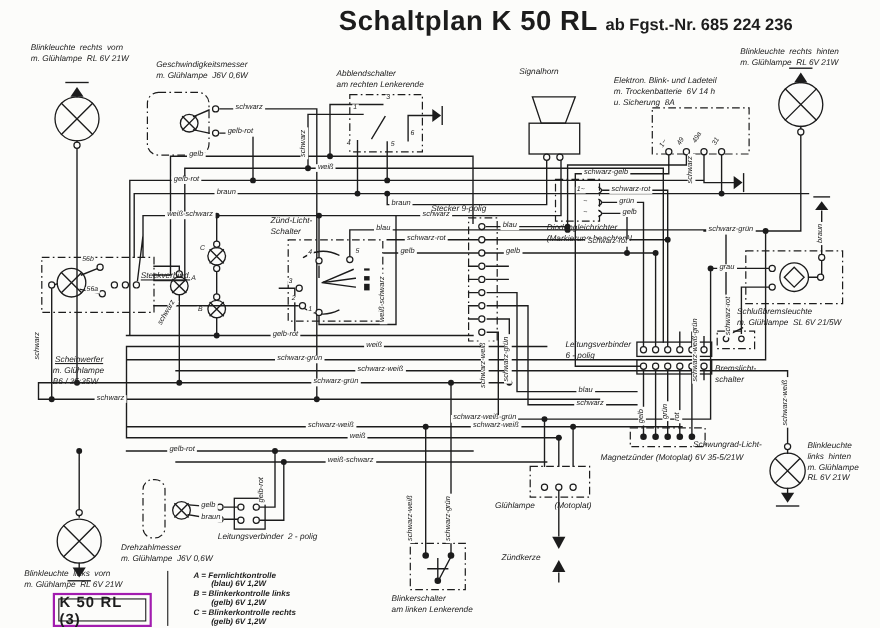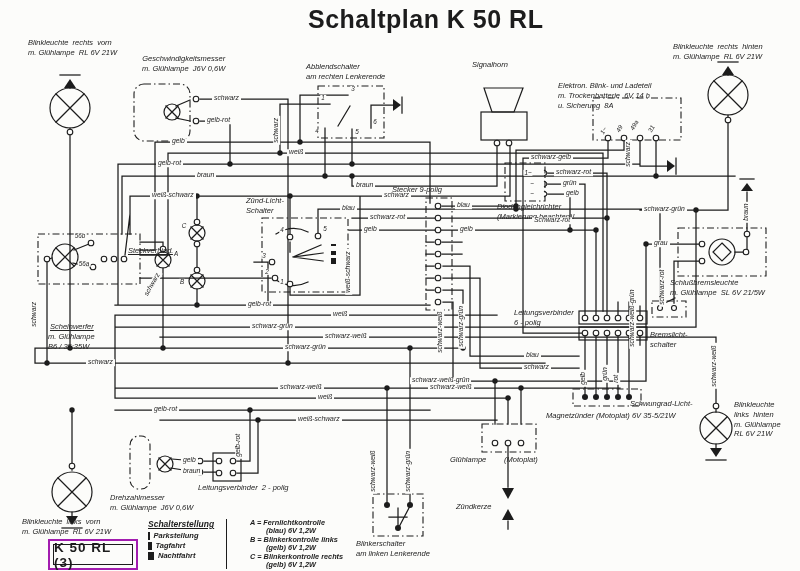--- a/index.html
+++ b/index.html
@@ -34,20 +34,21 @@
   #legend .e{font-size:7.3px;font-weight:bold;line-height:1.15;}
   #legend .e .d{padding-left:16px;}
 </style>
 </head>
 <body>
 
 <div id="page">
 
   <div id="title">
     <span class="t1">Schaltplan K 50 RL</span>
+    <span class="t2">ab Fgst.-Nr. 685 224 236</span>
   </div>
 
   <svg width="800" height="571" viewBox="0 0 800 571">
 
     <path class="w" d="
       M70,128 V348
       M176,106 L190,100 M176,118 L190,121
       M200,99 H288 M288,99 V363
       M200,121 H230 M230,121 V164
       M155,142 H430 M155,142 V250 L140,250 M430,142 V203
@@ -310,26 +311,26 @@
         <circle class="pin" cx="509" cy="143" r="2.8"></circle>
       <circle class="pin" cx="495" cy="443" r="2.8"></circle>
         <circle class="pin" cx="508" cy="443" r="2.8"></circle>
       <circle class="pin" cx="521" cy="443" r="2.8"></circle>
     </g>
   </svg>
 
   <div id="labels">
       <div class="lbl comp" style="left: 28px; top: 38px;">Blinkleuchte  rechts  vorn
 m. Glühlampe  RL 6V 21W</div>
-      <div class="lbl comp" style="left: 142px; top: 54px; text-align: center;">Geschwindigkeitsmesser
+      <div class="lbl comp" style="left: 142px; top: 54px;">Geschwindigkeitsmesser
 m. Glühlampe  J6V 0,6W</div>
       <div class="lbl comp" style="left: 306px; top: 62px;">Abblendschalter
 am rechten Lenkerende</div>
       <div class="lbl comp" style="left: 472px; top: 60px;">Signalhorn</div>
-      <div class="lbl comp" style="left: 558px; top: 68px; margin-top: 13px;">Elektron. Blink- und Ladeteil
+      <div class="lbl comp" style="left: 558px; top: 68px;">Elektron. Blink- und Ladeteil
 m. Trockenbatterie  6V 14 h
 u. Sicherung  8A</div>
       <div class="lbl comp" style="left: 673px; top: 42px;">Blinkleuchte  rechts  hinten
 m. Glühlampe  RL 6V 21W</div>
       <div class="lbl comp ul" style="left: 128px; top: 203px; margin-top: 43px;">Steckverbind.</div>
       <div class="lbl comp" style="left: 246px; top: 196px;">Zünd-Licht-
 Schalter</div>
       <div class="lbl comp" style="left: 392px; top: 185px;">Stecker 9-polig</div>
       <div class="lbl comp" style="left: 497px; top: 202px;">Diodengleichrichter
 (Markierung beachten)!</div>
@@ -430,35 +431,20 @@
       <div class="lbl term" style="left: 532px; top: 184px;">~</div>
       <div class="lbl term" style="left: 532px; top: 194px;">~</div>
       <div class="lbl term" style="left: 80px; top: 236px;">56b</div>
       <div class="lbl term" style="left: 84px; top: 264px;">56a</div>
       <div class="lbl term" style="left: 176px; top: 254px;">A</div>
       <div class="lbl term" style="left: 184px; top: 226px;">C</div>
       <div class="lbl term" style="left: 182px; top: 282px;">B</div>
     </div>
 
   <div id="legend">
-    <div class="c1">
-      <div class="lt">Schalterstellung</div>
-      <div class="row">
-          <span class="sym s-park"></span>
-          <span>Parkstellung</span>
-        </div>
-      <div class="row">
-          <span class="sym s-day"></span>
-          <span>Tagfahrt</span>
-        </div>
-      <div class="row">
-          <span class="sym s-night"></span>
-          <span>Nachtfahrt</span>
-        </div>
-    </div>
     <div class="c2">
       <div class="e"><span>A</span> = <span>Fernlichtkontrolle</span><div class="d">(blau) 6V 1,2W</div></div>
       <div class="e"><span>B</span> = <span>Blinkerkontrolle  links</span><div class="d">(gelb) 6V 1,2W</div></div>
       <div class="e"><span>C</span> = <span>Blinkerkontrolle  rechts</span><div class="d">(gelb) 6V 1,2W</div></div>
     </div>
   </div>
 
   <div id="badge">
     <div class="in">K 50 RL (3)</div>
   </div>

